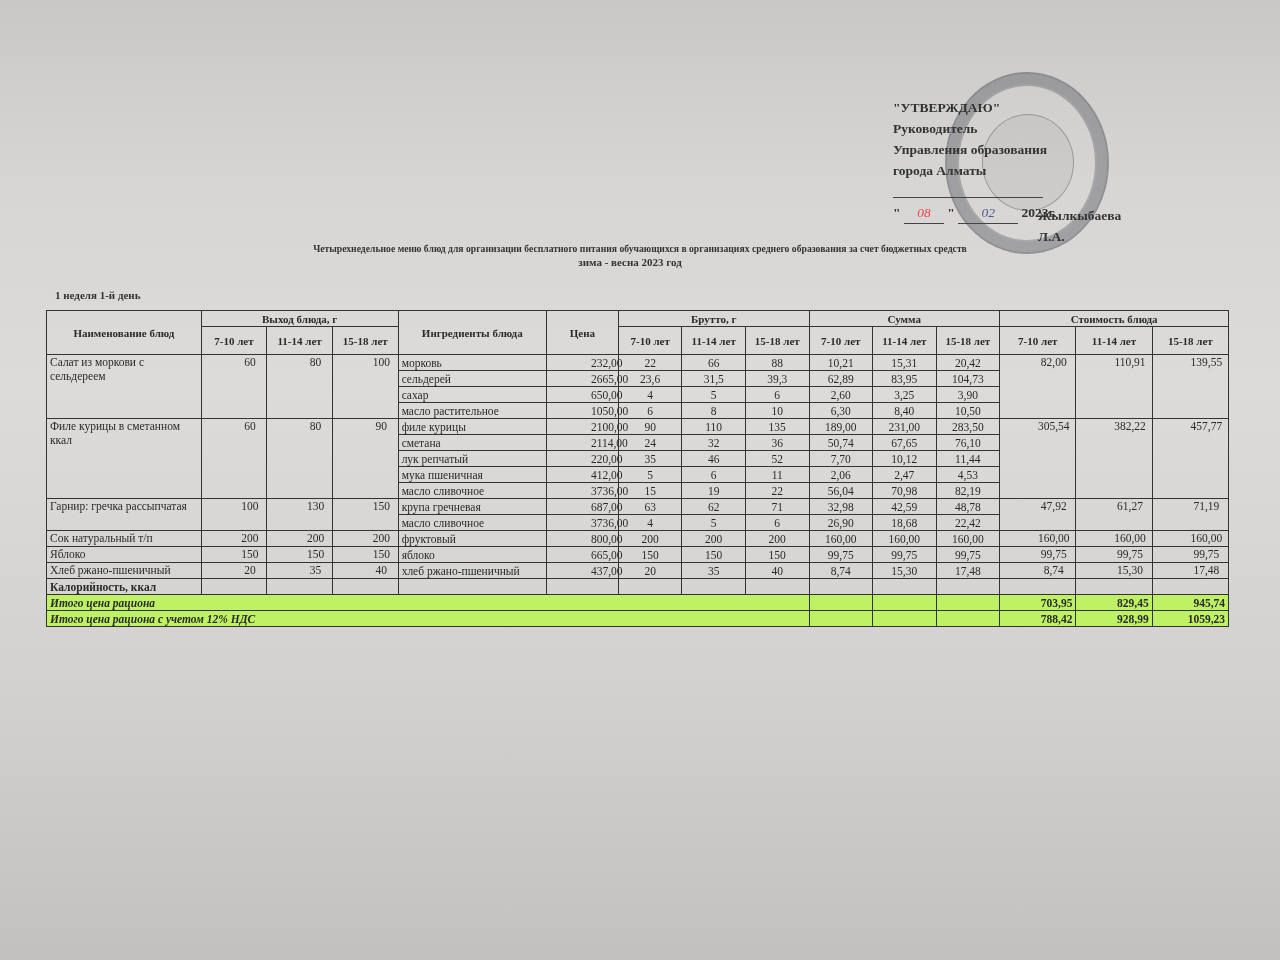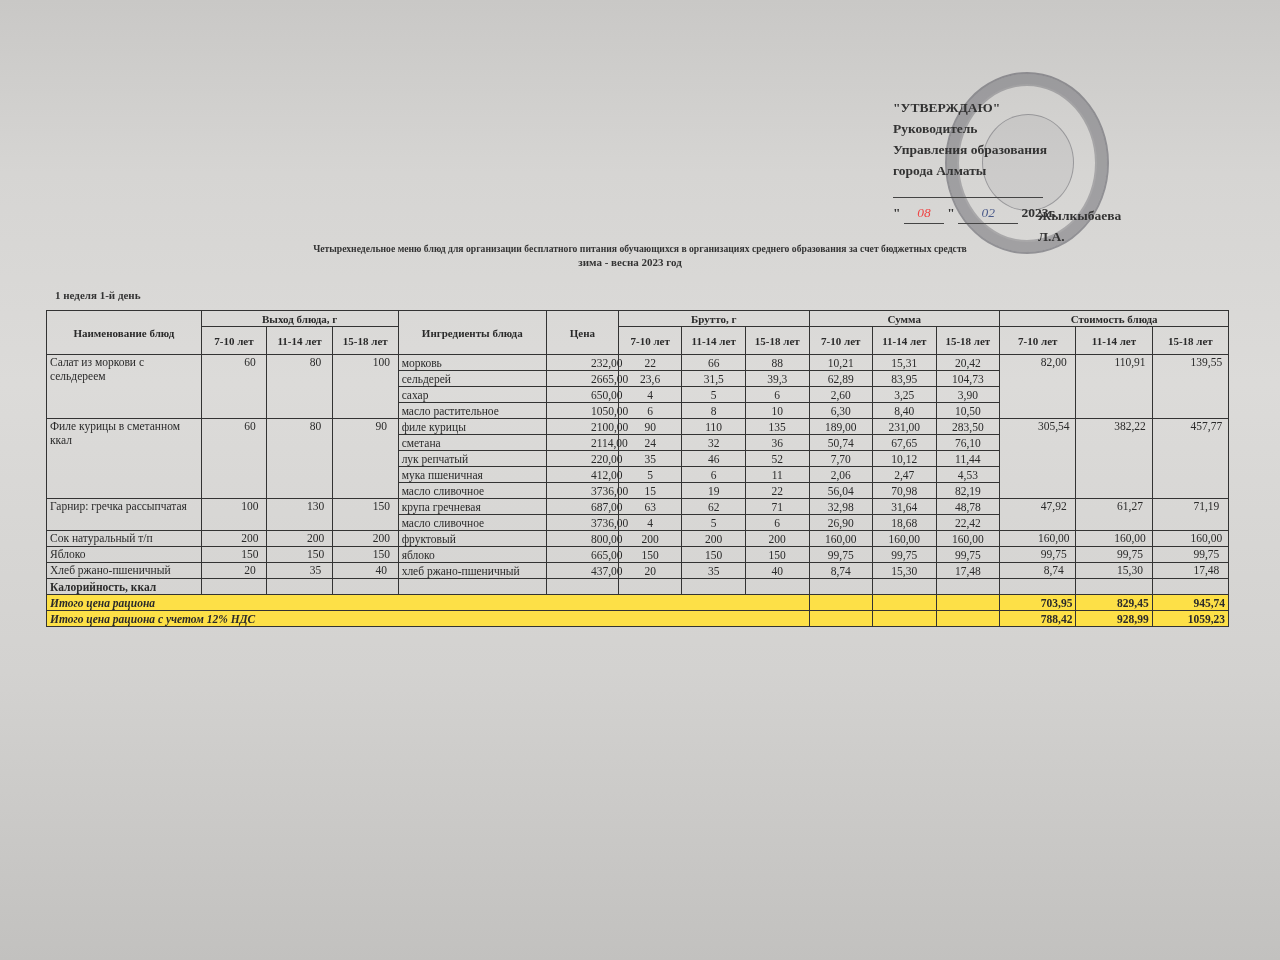--- a/index.html
+++ b/index.html
@@ -39,21 +39,21 @@
     border-collapse:collapse; font-size:11.5px; table-layout:fixed;
   }
   table.menu td, table.menu th { border:1px solid #333; padding:0 3px; height:15px; line-height:14px; }
   table.menu th { font-weight:bold; font-size:11px; text-align:center; }
   table.menu th.h2 { height:27px; }
   table.menu td.num { text-align:center; }
   table.menu td.price { text-align:right;padding-left:44px; }
   table.menu td.dish { vertical-align:top; }
   table.menu td.vtop { vertical-align:top; text-align:center;padding-left:35px; }
   table.menu td.bold { font-weight:bold; }
-  table.menu tr.total td { font-weight:bold; font-style:italic; background:#fde047; }
+  table.menu tr.total td { font-weight:bold; font-style:italic; background:#bef264; }
   table.menu tr.total td.tv { text-align:right; font-style:normal; }
 </style>
 </head>
 <body>
 
 <div class="stamp">
     <div class="inner"></div>
   </div>
 
 <div class="approval">
@@ -230,21 +230,21 @@
     <td class="dish" rowspan="2">Гарнир: гречка рассыпчатая</td>
     <td class="vtop" rowspan="2">100</td>
     <td class="vtop" rowspan="2">130</td>
     <td class="vtop" rowspan="2">150</td>
     <td>крупа гречневая</td>
     <td class="price">687,00</td>
     <td class="num">63</td>
     <td class="num">62</td>
     <td class="num">71</td>
     <td class="num">32,98</td>
-    <td class="num">31,64</td>
+    <td class="num">42,59</td>
     <td class="num">48,78</td>
     <td class="vtop" rowspan="2">47,92</td>
     <td class="vtop" rowspan="2">61,27</td>
     <td class="vtop" rowspan="2">71,19</td>
   </tr>
       <tr>
     <td>масло сливочное</td>
     <td class="price">3736,00</td>
     <td class="num">4</td>
     <td class="num">5</td>

